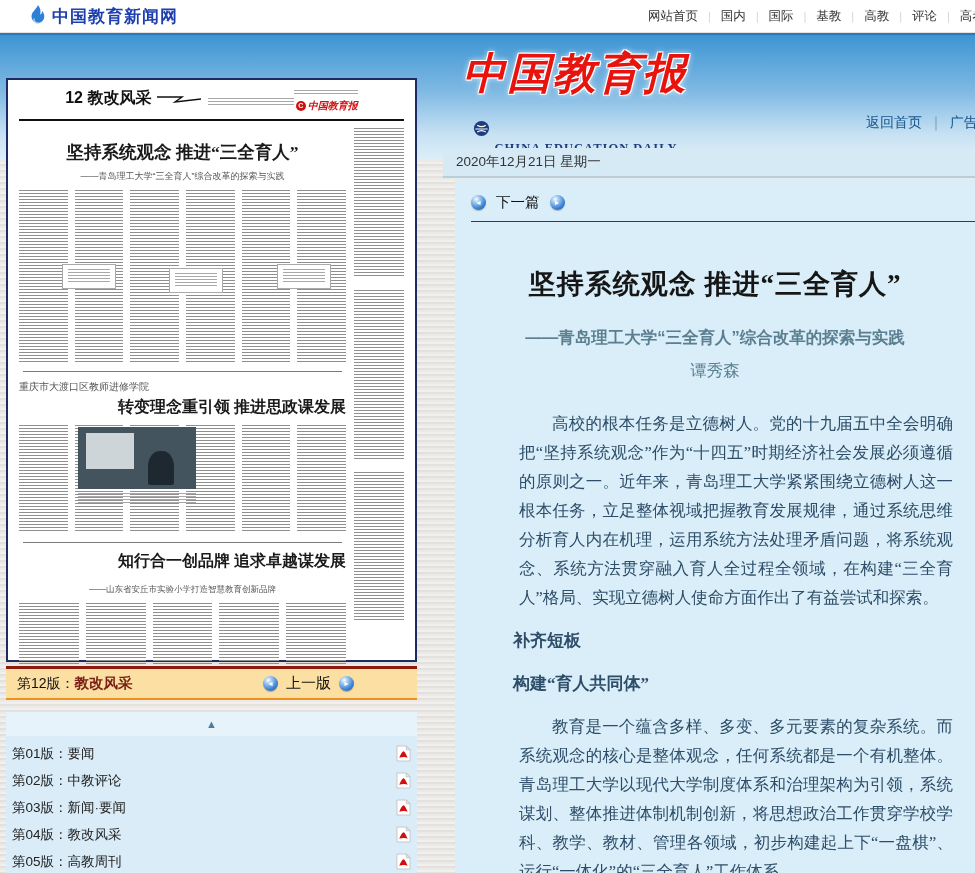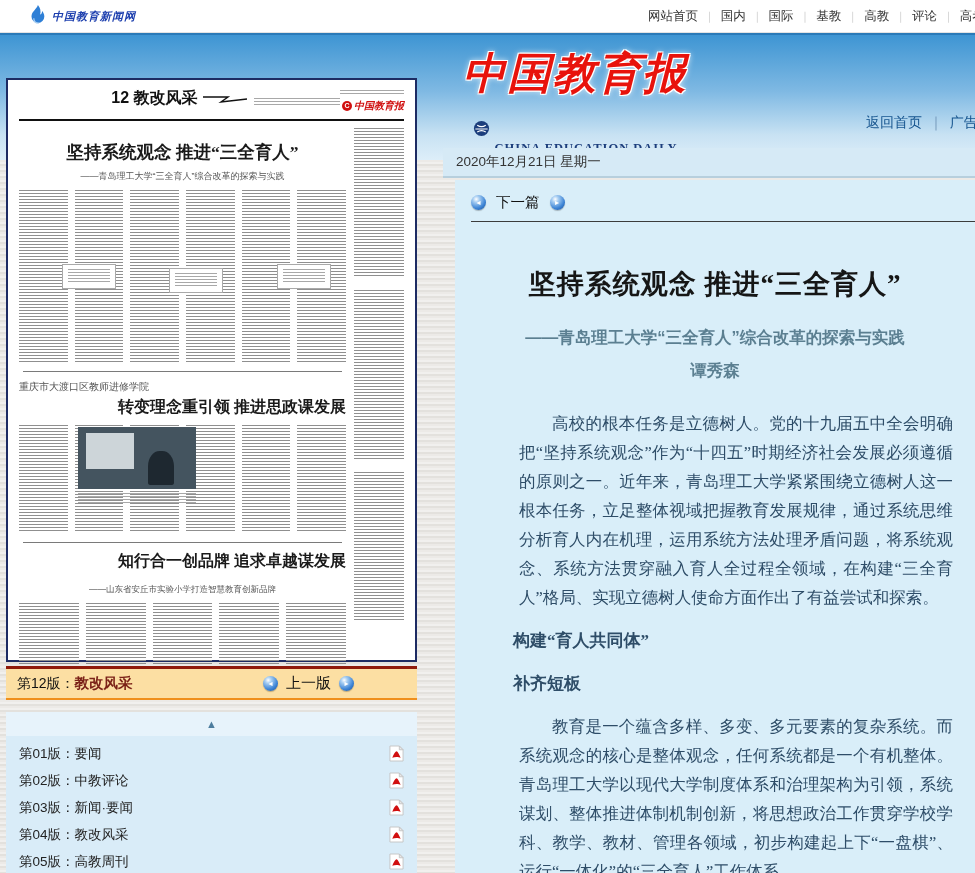--- a/index.html
+++ b/index.html
@@ -6,21 +6,21 @@
   html,body { width:975px; height:873px; overflow:hidden; }
   body { font-family:"Liberation Sans","DejaVu Sans",sans-serif; }
   #canvas{ position:relative; width:975px; height:873px; overflow:hidden;
     background:#eae8e5;
     background-image:repeating-linear-gradient(180deg,#f1f0ee 0 2px,#e3e1dd 2px 4px,#eceae7 4px 6px);
   }
   
   .topbar{ position:absolute; left:0; top:0; width:975px; height:33px; background:#fff; border-bottom:1px solid #e3e3e3; }
   .sitelogo{ position:absolute; left:26px; top:4px; display:flex; align-items:center; gap:4px; }
   .sitelogo svg{ width:22px; height:24px; }
-  .sitelogo-text{ font-size:11px; font-weight:bold; color:#1d3fae; font-style:italic; letter-spacing:1px;
+  .sitelogo-text{ font-size:17px; font-weight:bold; color:#1d3fae; letter-spacing:1px;
     font-family:"Liberation Serif","DejaVu Serif",serif; }
   .topnav{ position:absolute; left:648px; right:-40px; top:0; height:33px; line-height:33px;
     white-space:nowrap; overflow:hidden; font-size:12.5px; color:#333; }
   .nav-item{ cursor:pointer; }
   .nav-item:not(:last-child)::after{ content:"｜"; color:#c9c9c9; margin:0 6px; font-size:11px; }
   
   .band{ position:absolute; left:0; top:33px; width:975px; height:127px;
     background:linear-gradient(180deg,#3e95d3 0%,#7fb9e3 45%,#c8e2f3 80%,#ddeef9 100%);
     border-top:2px solid #2a7ab8; }
   
@@ -44,28 +44,28 @@
   .globe{ display:inline-block; width:15px; height:15px; border-radius:50%; position:relative; cursor:pointer;
     background:radial-gradient(circle at 35% 28%,#fff 0%,#a6cdf2 22%,#3e85d6 62%,#16498f 100%);
     box-shadow:0 1px 1px rgba(0,0,0,.25); }
   .globe::after{ position:absolute; left:0; right:0; top:0; bottom:1px; display:flex; align-items:center;
     justify-content:center; font-size:8px; color:#fff; }
   .g-left::after{ content:"◂"; } .g-right::after{ content:"▸"; }
   .pager-rule{ border-bottom:1px solid #3c3c3c; margin:9px 0 0 16px; }
   .a-title{ margin-top:44px; text-align:center; font-family:"Liberation Serif","DejaVu Serif",serif;
     font-size:27px; font-weight:700; color:#161616; letter-spacing:1px; }
   .a-sub{ margin-top:25px; text-align:center; font-size:16.5px; font-weight:700; color:#5b7f91; }
-  .a-author{ margin-top:11px; text-align:center; font-size:16.5px; font-weight:700; color:#5b7f91; }
+  .a-author{ margin-top:11px; text-align:center; font-size:16.5px; font-weight:400; color:#5b7f91; }
   .a-body{ margin:27px 22px 0 24px; font-family:"Liberation Serif","DejaVu Serif",serif; }
   .a-body p{ text-indent:2em; line-height:29px; font-size:16.5px; color:#2e4d68; text-align:justify; margin-bottom:8px;margin-left:40px; }
   .a-subhead{ text-indent:2em; font-weight:700; font-size:17px; color:#2e4d68; line-height:29px; margin:14px 0 2px; }
   
   .thumb{ position:absolute; left:6px; top:78px; width:411px; height:584px; background:#fff;
     border:2px solid #1d2b63; padding:8px 11px; cursor:pointer; }
-  .t-head{ display:flex; justify-content:flex-end; align-items:flex-start; height:30px; }
+  .t-head{ display:flex; justify-content:center; align-items:flex-start; height:30px; }
   .t-page-label{ font-size:16px; font-weight:bold; color:#111; white-space:nowrap; }
   .t-head-left{ display:flex; align-items:flex-end; gap:6px; }
   .t-head-meta{ width:86px; height:8px; margin-bottom:3px; }
   .t-head-right{ text-align:right; }
   .t-head-date{ width:64px; height:6px; margin:2px 0 3px auto; }
   .t-brand-small{ display:flex; align-items:center; gap:2px; justify-content:flex-end; }
   .t-brand-small .cdot{ width:10px; height:10px; border-radius:50%; background:#d01010; color:#fff;
     font-size:7px; line-height:10px; text-align:center; font-weight:bold; }
   .t-brand-txt{ font-family:"Liberation Serif","DejaVu Serif",serif; font-weight:bold; font-style:italic;
     font-size:10px; color:#d01010; }
@@ -99,21 +99,21 @@
     border-top:3px solid #8f1a0b; border-bottom:2px solid #ef8f1c; display:flex; align-items:center; padding:0 11px; }
   .edbar-no{ font-size:14px; color:#111; }
   .edbar-name{ font-size:14.5px; font-weight:bold; color:#7b2218; }
   .edbar-ctrl{ margin-left:auto; margin-right:52px; display:flex; align-items:center; gap:8px; font-size:15px; color:#111; }
   .edbar-ctrl span[data-bind]{ cursor:pointer; }
   
   .edpanel{ position:absolute; left:6px; top:712px; width:411px; height:161px; background:#d9ecf8; overflow:hidden; }
   .edpanel-head{ height:24px; background:#e7f3fb; text-align:center; line-height:22px; cursor:pointer; }
   .edpanel-head .tri{ font-size:11px; color:#4d7d9e; }
   .ed-list{ padding-top:4px; }
-  .ed-row{ height:27px; display:flex; align-items:center; padding:0 13px; font-size:13.5px; color:#222; cursor:pointer; }
+  .ed-row{ height:27px; display:flex; align-items:center; padding:0 6px; font-size:13.5px; color:#222; cursor:pointer; }
   .ed-row svg{ margin-left:auto; width:15px; height:17px; }
 </style>
 </head>
 <body>
 
 <div id="canvas" data-name="page-canvas">
 
   <div class="topbar" data-name="site-header">
     <div class="sitelogo" data-name="site-logo">
       <svg viewBox="0 0 24 26" data-name="flame-icon">
@@ -150,22 +150,22 @@
       <span class="globe g-left" data-name="prev-article-icon"></span>
       <span data-name="next-article-label" data-bind="article.next_label">下一篇</span>
       <span class="globe g-right" data-name="next-article-icon"></span>
     </div>
     <div class="pager-rule" data-name="pager-divider"></div>
     <div class="a-title" data-name="article-title" data-bind="article.title">坚持系统观念 推进“三全育人”</div>
     <div class="a-sub" data-name="article-subtitle" data-bind="article.subtitle">——青岛理工大学“三全育人”综合改革的探索与实践</div>
     <div class="a-author" data-name="article-author" data-bind="article.author">谭秀森</div>
     <div class="a-body" data-name="article-body">
       <p data-name="article-paragraph" data-bind="article.p1">高校的根本任务是立德树人。党的十九届五中全会明确把“坚持系统观念”作为“十四五”时期经济社会发展必须遵循的原则之一。近年来，青岛理工大学紧紧围绕立德树人这一根本任务，立足整体视域把握教育发展规律，通过系统思维分析育人内在机理，运用系统方法处理矛盾问题，将系统观念、系统方法贯穿融入育人全过程全领域，在构建“三全育人”格局、实现立德树人使命方面作出了有益尝试和探索。</p>
+      <div class="a-subhead" data-name="article-subhead" data-bind="article.sub1">补齐短板</div>
       <div class="a-subhead" data-name="article-subhead" data-bind="article.sub2">构建“育人共同体”</div>
-      <div class="a-subhead" data-name="article-subhead" data-bind="article.sub1">补齐短板</div>
       <p data-name="article-paragraph" data-bind="article.p2" style="margin-top:14px">教育是一个蕴含多样、多变、多元要素的复杂系统。而系统观念的核心是整体观念，任何系统都是一个有机整体。青岛理工大学以现代大学制度体系和治理架构为引领，系统谋划、整体推进体制机制创新，将思想政治工作贯穿学校学科、教学、教材、管理各领域，初步构建起上下“一盘棋”、运行“一体化”的“三全育人”工作体系。</p>
 
     </div>
   </div>
 
   <div class="thumb" data-name="newspaper-page-thumbnail">
     <div class="t-head" data-name="thumb-page-header">
       <div class="t-head-left">
         <div>
           <span class="t-page-label" data-name="thumb-page-label" data-bind="thumb.page_label">12 教改风采</span>

